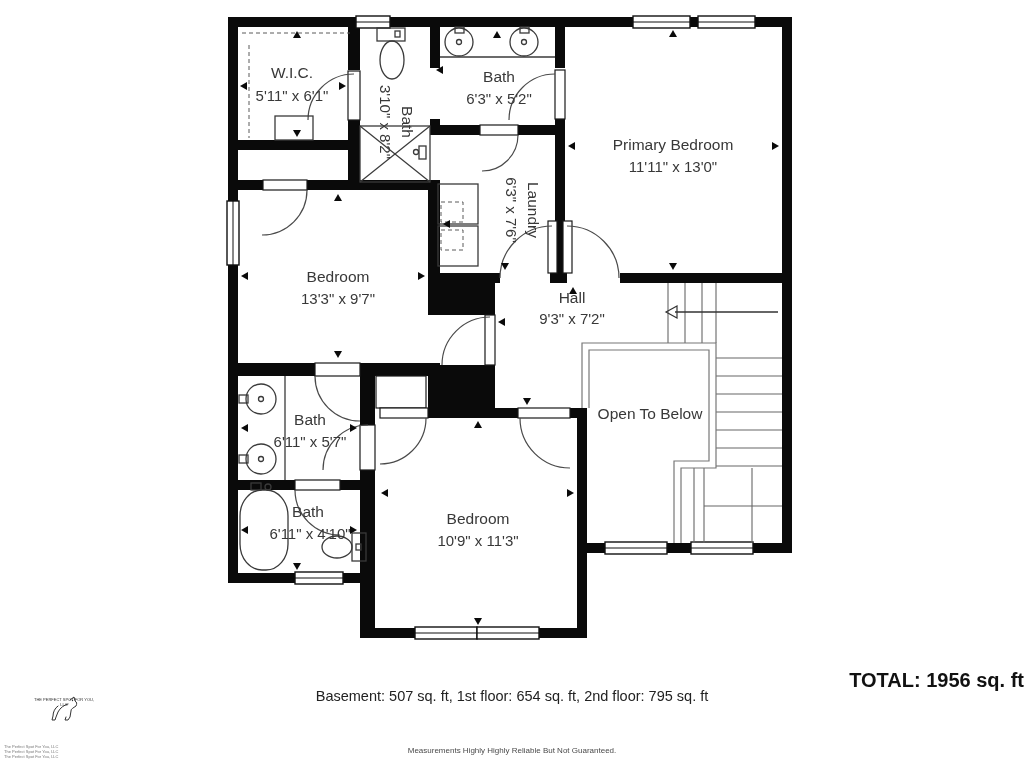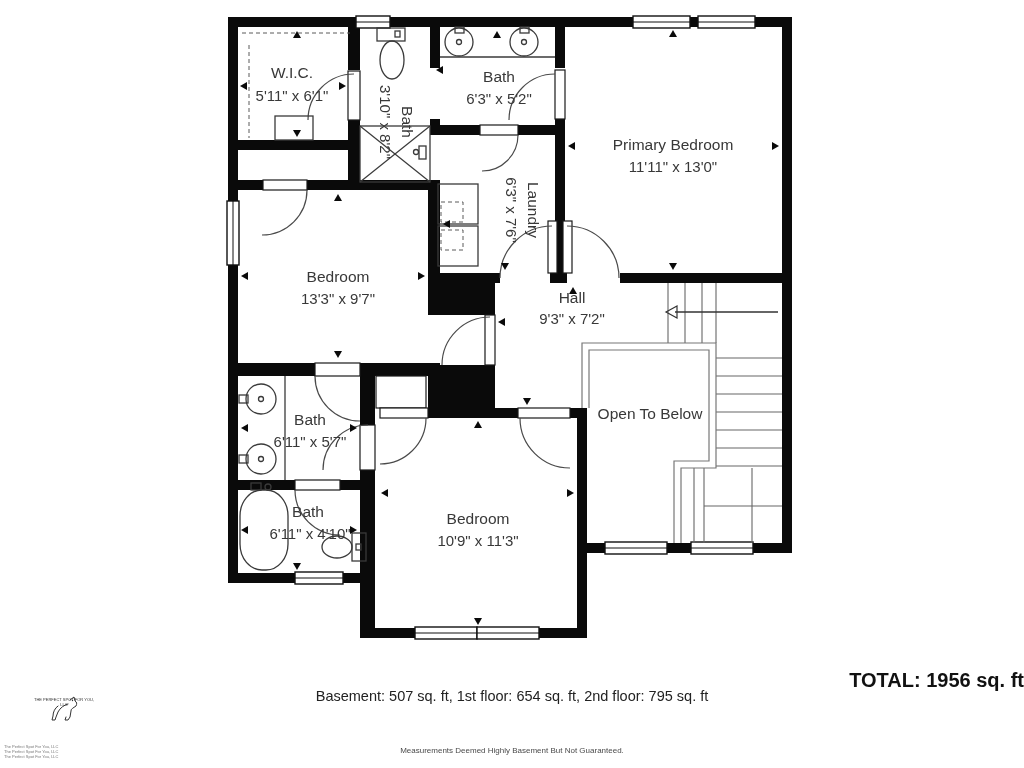--- a/index.html
+++ b/index.html
@@ -315,21 +315,21 @@
     <text class="roomname" x="308" y="517">Bath</text>
     <text class="roomdims" x="310" y="539">6'11" x 4'10"</text>
 
     <text class="roomname" x="478" y="524">Bedroom</text>
     <text class="roomdims" x="478" y="546">10'9" x 11'3"</text>
   </g>
 </svg>
 
   <div class="footer f-total">TOTAL: 1956 sq. ft</div>
   <div class="footer f-line f1">Basement: 507 sq. ft, 1st floor: 654 sq. ft, 2nd floor: 795 sq. ft</div>
-  <div class="footer f-disc">Measurements Deemed Highly Basement But Not Guaranteed.</div>
+  <div class="footer f-disc">Measurements Highly Highly Reliable But Not Guaranteed.</div>
 
   <div class="brand">
     <svg width="60" height="26" viewBox="0 0 60 26">
       <g fill="none" stroke="#333" stroke-width="1" stroke-linejoin="round" stroke-linecap="round">
         <path d="M36,4 l4,-3 l1,4 c2,1 2,3 1,5 l-3,2 c-1,1 -2,1 -2,3 l-1,6 l-2,3 h-3 l1,-3"></path>
         <path d="M34,8 c-4,1 -8,4 -10,8 l-2,5 l-1,3 h-3 l1,-4 c0,-4 2,-8 5,-10"></path>
         <circle cx="38.5" cy="4.5" r="0.7" fill="#333" stroke="none"></circle>
       </g>
     </svg>
     <div class="brand-caption">THE PERFECT SPOT FOR YOU, LLC</div>

